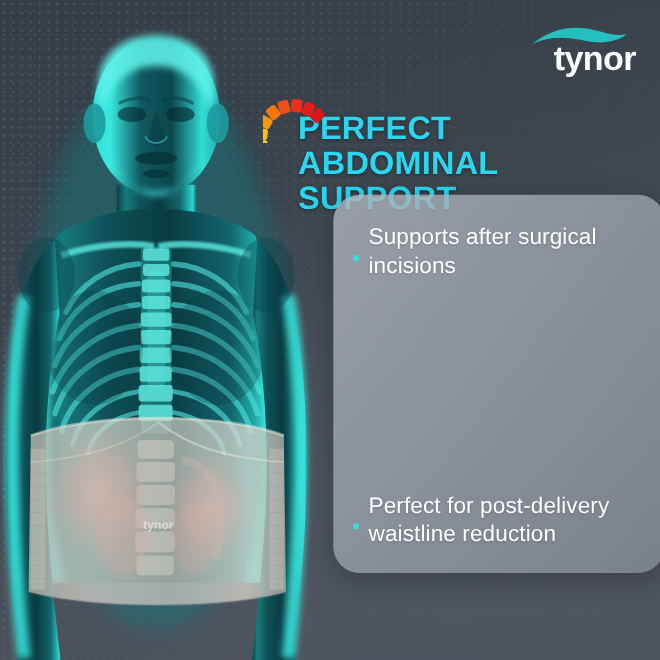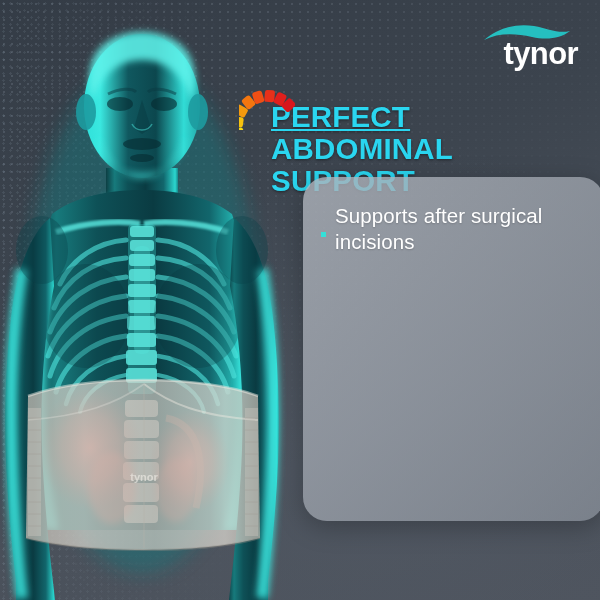--- a/index.html
+++ b/index.html
@@ -101,21 +101,20 @@
     color: #2ad6f0;
     font-size: 29.5px;
     font-weight: bold;
     line-height: 1.08;
     letter-spacing: 0.2px;
     text-shadow: 0 1px 3px rgba(0,0,0,0.45);
   }
   .headline-line1 {
     padding-left: 32px;
     padding-top: 15px;
-    text-decoration: underline;
   }
   .headline-line2 {
     padding-left: 32px;
   }
 
   
   .panel {
     position: absolute;
     left: 303px;
     top: 177px;
@@ -444,15 +443,19 @@
     </div>
     <h1 class="headline-text headline-line1">PERFECT</h1>
     <h1 class="headline-text headline-line2">ABDOMINAL SUPPORT</h1>
   </div>
 
   <div class="panel">
     <div class="bullet">
       <span class="bullet-dot"></span>
       <span class="bullet-text">Supports after surgical incisions</span>
     </div>
+    <div class="bullet">
+      <span class="bullet-dot"></span>
+      <span class="bullet-text">Perfect for post-delivery waistline reduction</span>
+    </div>
   </div>
 
 </div>
 
 </body></html>

